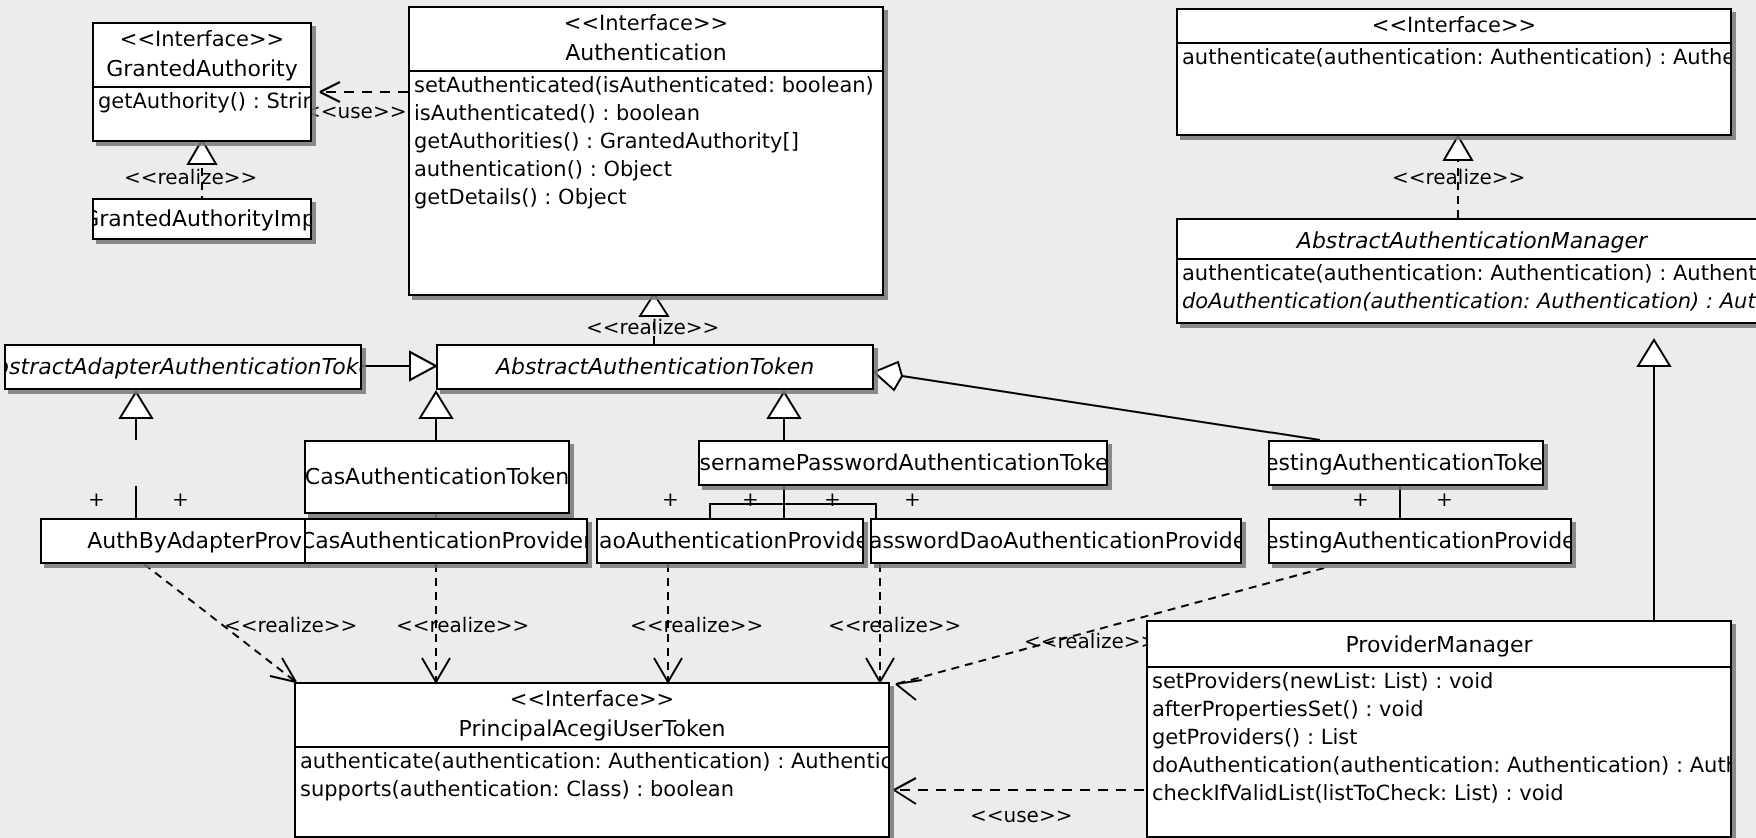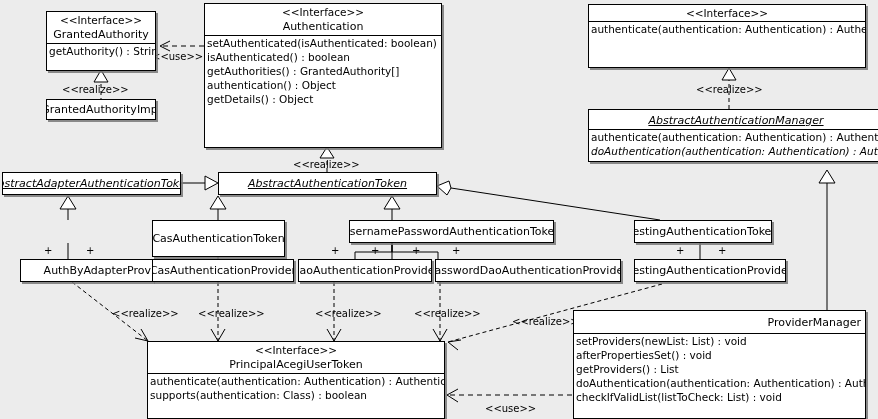--- a/index.html
+++ b/index.html
@@ -17,21 +17,21 @@
     position: absolute;
     background: #ffffff;
     border: 1px solid #000;
     box-shadow: 2px 2px 0 0 rgba(120,120,120,0.85);
     overflow: hidden;
     white-space: nowrap;
   }
   .hdr { text-align: center; padding: 2px 4px 1px 4px; }
   .stereo { font-size: 10.5px; line-height: 13px; color:#000; }
   .cname  { font-size: 11px; line-height: 15px; color:#000; }
-  .cname.abs { font-style: italic; text-decoration: underline; }
+  .cname.abs { font-style: italic; }
   .sep { border-top: 1px solid #000; }
   .ops { padding: 0; }
   .op {
     font-size: 10.5px; line-height: 14px; color:#000;
     padding-left: 2px; white-space: nowrap;
   }
   .op.abs { font-style: italic; }
   .simple { display:flex; align-items:center; justify-content:center; height:100%; }
   .simple .cname { padding: 0 3px; }
 
@@ -294,21 +294,21 @@
       <div class="stereo">&lt;&lt;Interface&gt;&gt;</div>
       <div class="cname">PrincipalAcegiUserToken</div>
     </div>
     <div class="sep ops">
       <div class="op">authenticate(authentication: Authentication) : Authentication</div>
       <div class="op">supports(authentication: Class) : boolean</div>
     </div>
   </div>
 
   <div class="uml" style="left:573px; top:310px; width:293px; height:109px;">
-    <div class="hdr" style="padding-top:4px; padding-bottom:3px;text-align:right;">
+    <div class="hdr" style="padding-top:4px; padding-bottom:3px;">
       <div class="cname">ProviderManager</div>
     </div>
     <div class="sep ops">
       <div class="op">setProviders(newList: List) : void</div>
       <div class="op">afterPropertiesSet() : void</div>
       <div class="op">getProviders() : List</div>
       <div class="op">doAuthentication(authentication: Authentication) : Authentication</div>
       <div class="op">checkIfValidList(listToCheck: List) : void</div>
     </div>
   </div>

